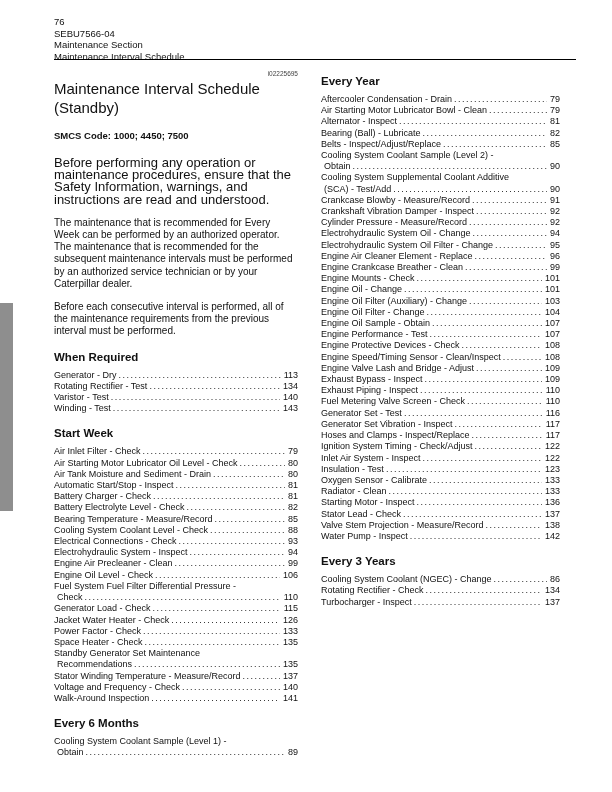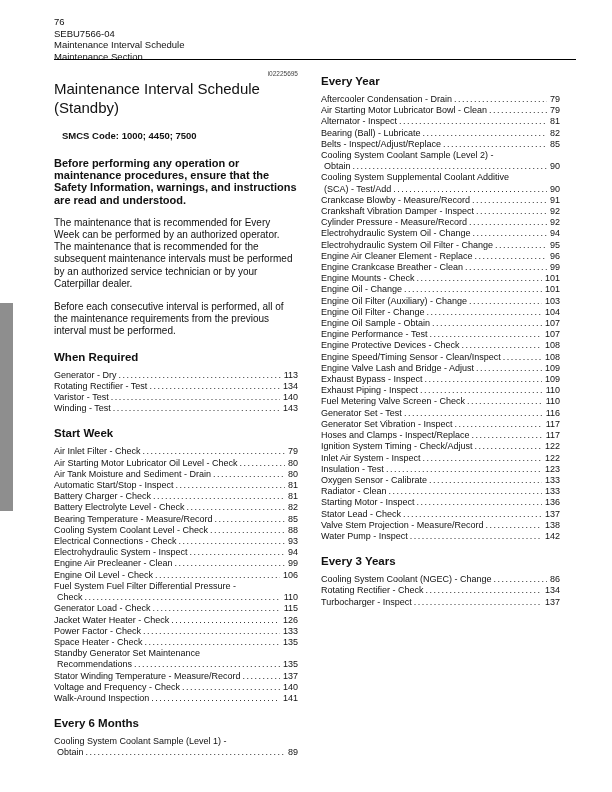--- a/index.html
+++ b/index.html
@@ -17,22 +17,22 @@
   .header { position: absolute; left: 54px; top: 16px; width: 522px; font-size: 9.5px; line-height: 11.5px; }
   .header-row { display: flex; justify-content: space-between; flex-direction: column; }
   .rule { position: absolute; left: 54px; top: 59px; width: 522px; border-top: 1px solid #000; }
 
   .col { position: absolute; top: 70px; }
   .col-left { left: 54px; width: 244px; }
   .col-right { left: 321px; width: 239px; }
 
   .ref-id { font-size: 6.5px; color: #444; text-align: right; margin: 0 0 3px; }
   h1 { font-size: 15px; line-height: 18.5px; font-weight: normal; margin: 0 0 13px; }
-  .smcs { font-size: 9.5px; font-weight: bold; margin: 0 8px 13px; }
-  .notice { font-size: 11px; font-weight: bold; line-height: 12.2px; margin: 16px 0 11px; }
+  .smcs { font-size: 9.5px; font-weight: bold; margin: 0 0 13px; }
+  .notice { font-size: 13px; font-weight: normal; line-height: 12.2px; margin: 16px 0 11px; }
   .body-para { font-size: 10px; line-height: 12.2px; margin: 0 0 11px; }
 
   .toc-heading { font-size: 11.5px; font-weight: bold; margin: 13px 0 7px; }
   .col-right .toc-heading:first-child { margin-top: 5px; }
 
   .toc-item { font-size: 9px; line-height: 11.2px; }
   .toc-wrapline { white-space: nowrap; }
   .toc-lastline { display: flex; align-items: baseline; }
   .toc-lastline.cont { padding-left: 3px; }
   .toc-label { white-space: nowrap; }
@@ -48,22 +48,22 @@
 
 <div class="page">
 
   <div class="edge-tab"></div>
 
   <header class="header">
     <div class="header-row">
       <span>76</span>
       <span>SEBU7566-04</span>
     </div>
+    <div>Maintenance Section</div>
     <div>Maintenance Interval Schedule</div>
-    <div>Maintenance Section</div>
   </header>
   <div class="rule"></div>
 
   <div class="col col-left">
     <div class="ref-id">i02225695</div>
     <h1>Maintenance Interval Schedule (Standby)</h1>
     <div class="smcs">SMCS Code: 1000; 4450; 7500</div>
     <p class="notice">Before performing any operation or maintenance procedures, ensure that the Safety Information, warnings, and instructions are read and understood.</p>
     <p class="body-para">The maintenance that is recommended for Every Week can be performed by an authorized operator. The maintenance that is recommended for the subsequent maintenance intervals must be performed by an authorized service technician or by your Caterpillar dealer.</p>
     <p class="body-para">Before each consecutive interval is performed, all of the maintenance requirements from the previous interval must be performed.</p>

